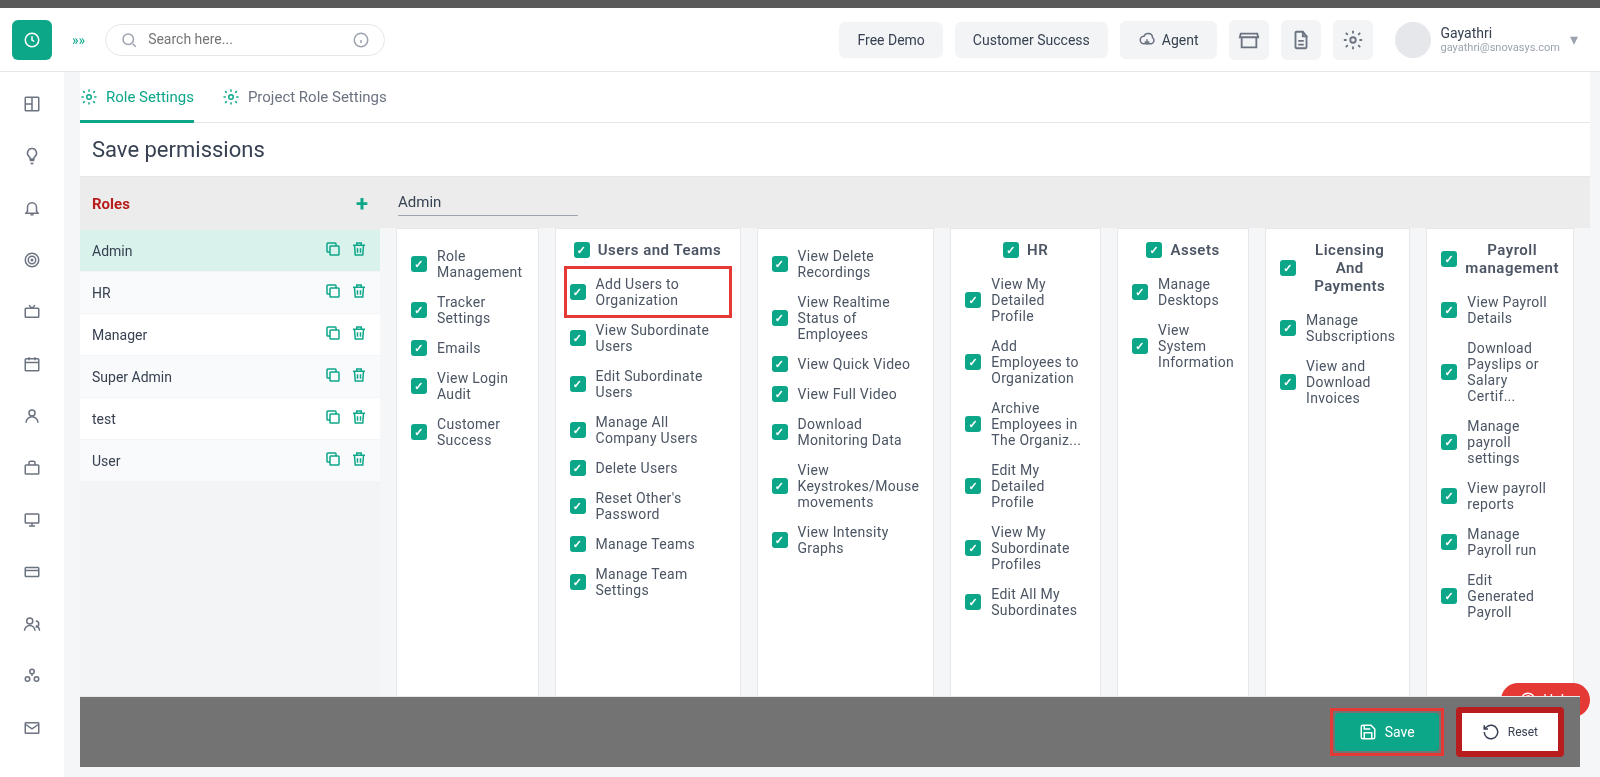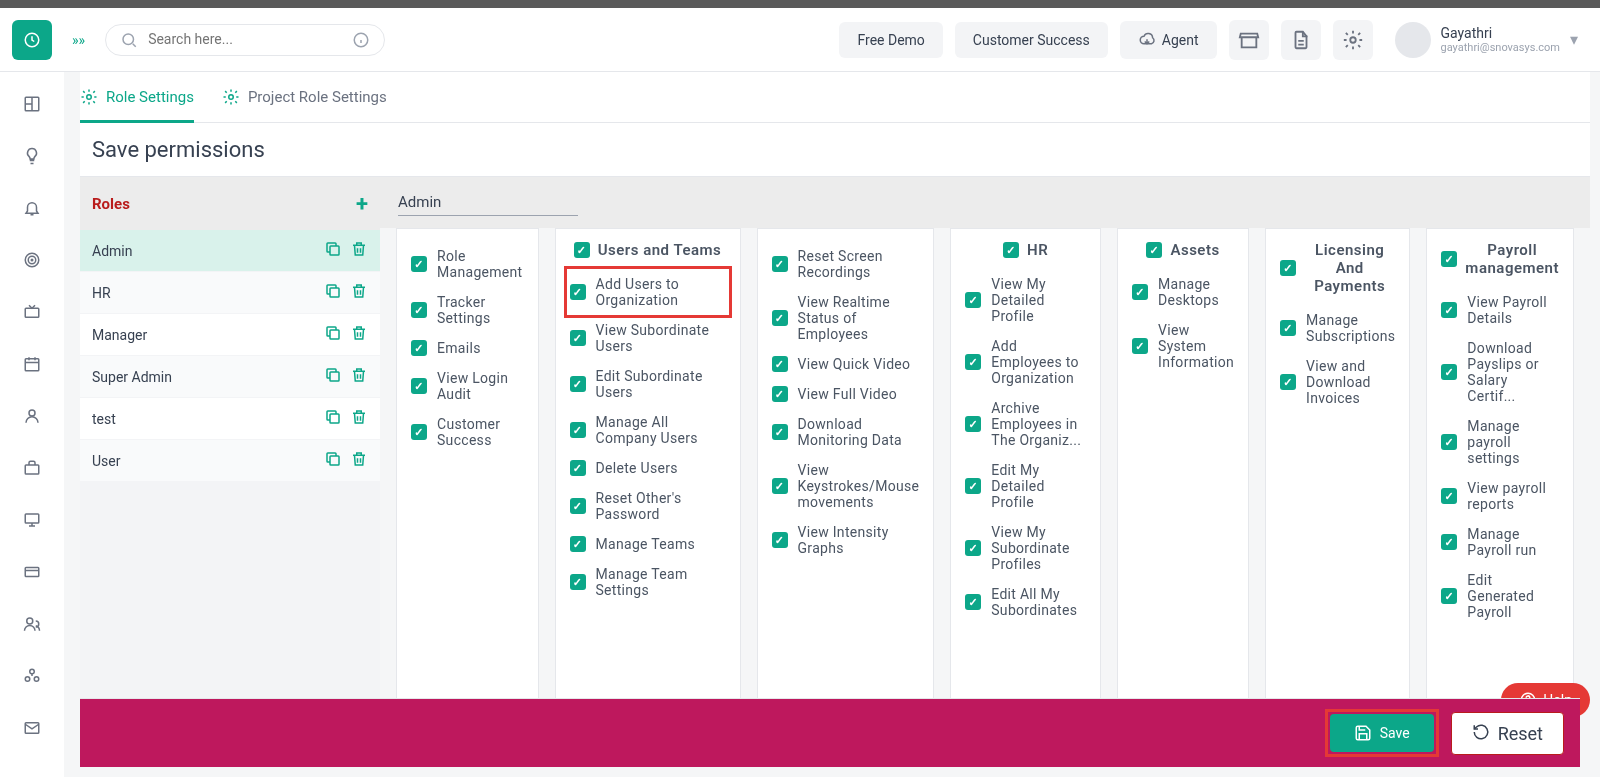--- a/index.html
+++ b/index.html
@@ -38,24 +38,24 @@
 .perm-header{background:#ececec;padding:12px 18px}
 .role-input-line{font-size:15px;color:#374151;border:none;border-bottom:1px solid #9ca3af;background:transparent;padding:4px 0;width:180px;outline:none}
 .perm-cols{flex:1;display:flex;gap:16px;padding:0 16px;overflow:hidden}
 .perm-col{flex:1;display:flex;gap:16px;overflow:visible}
 .perm-card{border:1px solid #e5e7eb;background:#fff;padding:12px 14px}
 .card-title{text-align:center;font-weight:600;font-size:15px;color:#4b5563;margin-bottom:10px;letter-spacing:.5px;display:flex;align-items:center;justify-content:center;gap:8px}
 .perm-row{display:flex;align-items:center;gap:10px;padding:7px 0;font-size:14px;color:#4b5563;letter-spacing:.3px}
 .perm-row.hilight{border:3px solid #e53935;margin:-3px -6px;padding:7px 3px}
 .cb{width:16px;height:16px;background:#0ca789;border-radius:3px;display:flex;align-items:center;justify-content:center;flex-shrink:0}
 .cb::after{content:"✓";color:#fff;font-size:11px;font-weight:700}
-.footer-bar{position:absolute;bottom:10px;right:20px;display:flex;gap:12px;align-items:center;background:#be185d;padding:10px 16px;border-top:1px solid #e5e7eb;left:80px;justify-content:flex-end}
+.footer-bar{position:absolute;bottom:10px;right:20px;display:flex;gap:12px;align-items:center;background:#737373;padding:10px 16px;border-top:1px solid #e5e7eb;left:80px;justify-content:flex-end}
 .save-btn{background:#0ca789;color:#fff;border:none;border-radius:4px;padding:10px 24px;font-size:14px;cursor:pointer;display:flex;align-items:center;gap:8px}
 .save-wrap{border:3px solid #e53935;padding:2px}
-.reset-btn{background:#fff;border:1px solid #b91c1c;border-radius:4px;padding:10px 20px;font-size:18px;cursor:pointer;display:flex;align-items:flex-start;gap:8px;color:#374151}
+.reset-btn{background:#fff;border:6px solid #b91c1c;border-radius:4px;padding:10px 20px;font-size:12px;cursor:pointer;display:flex;align-items:center;gap:8px;color:#374151}
 .help-pill{position:absolute;bottom:60px;right:10px;background:#e53935;color:#fff;border-radius:20px;padding:8px 18px;font-size:14px;display:flex;align-items:center;gap:6px;cursor:pointer}
 svg{width:18px;height:18px}
 .icon-lg svg{width:22px;height:22px}
 </style>
 </head>
 <body>
 
 <div class="chrome-bar"></div>
 
 <div class="top-header">
@@ -364,21 +364,21 @@
                   <span class="cb"></span>
                   <span>Manage Team Settings</span>
                 </div>
               </div>
           </div>
         </div>
         <div class="perm-col">
           <div class="perm-card" id="col2-top">
               <div class="perm-row">
                 <span class="cb"></span>
-                <span>Reset Screen Recordings</span>
+                <span>View Delete Recordings</span>
               </div>
               <div class="perm-row">
                 <span class="cb"></span>
                 <span>View Realtime Status of Employees</span>
               </div>
               <div class="perm-row">
                 <span class="cb"></span>
                 <span>View Quick Video</span>
               </div>
               <div class="perm-row">

